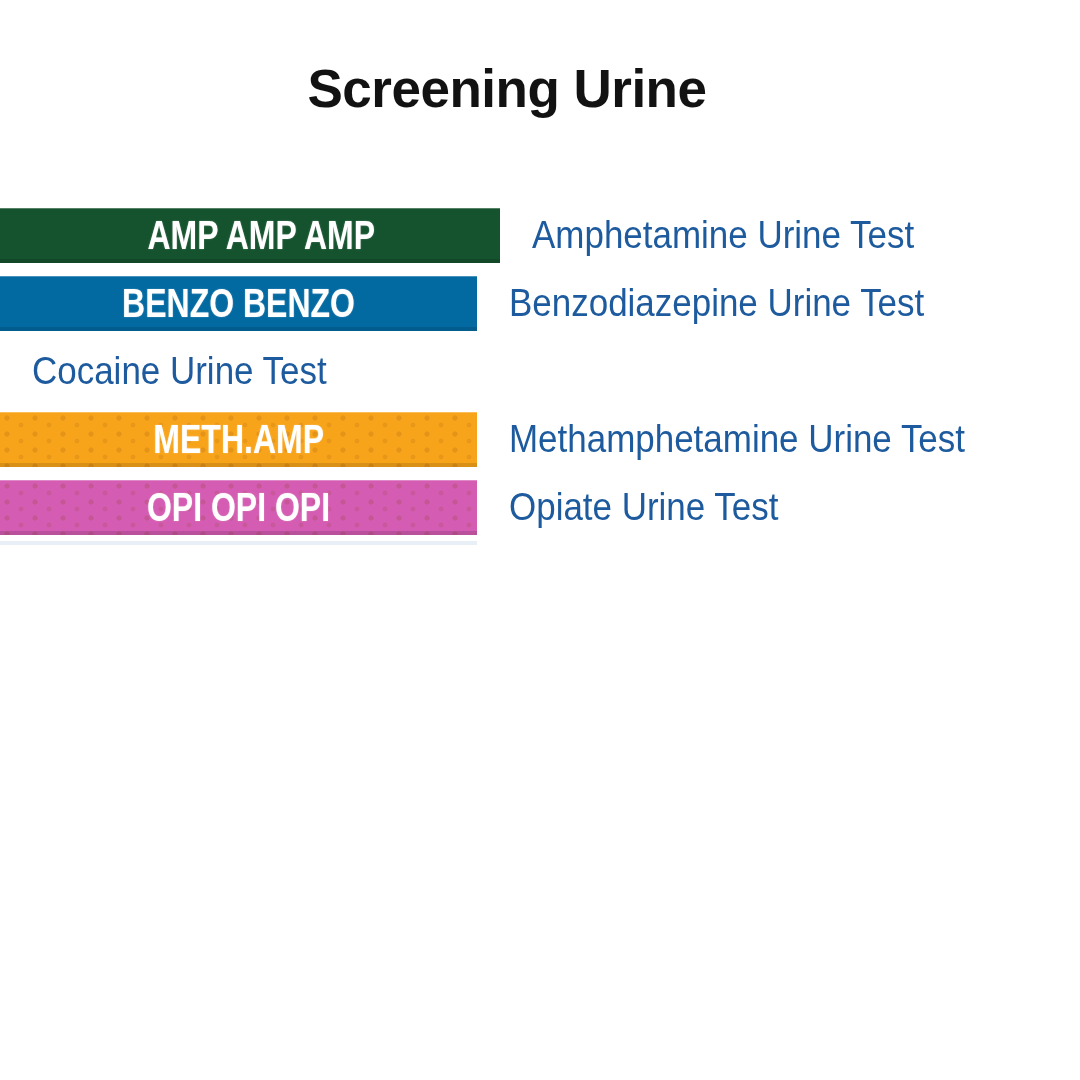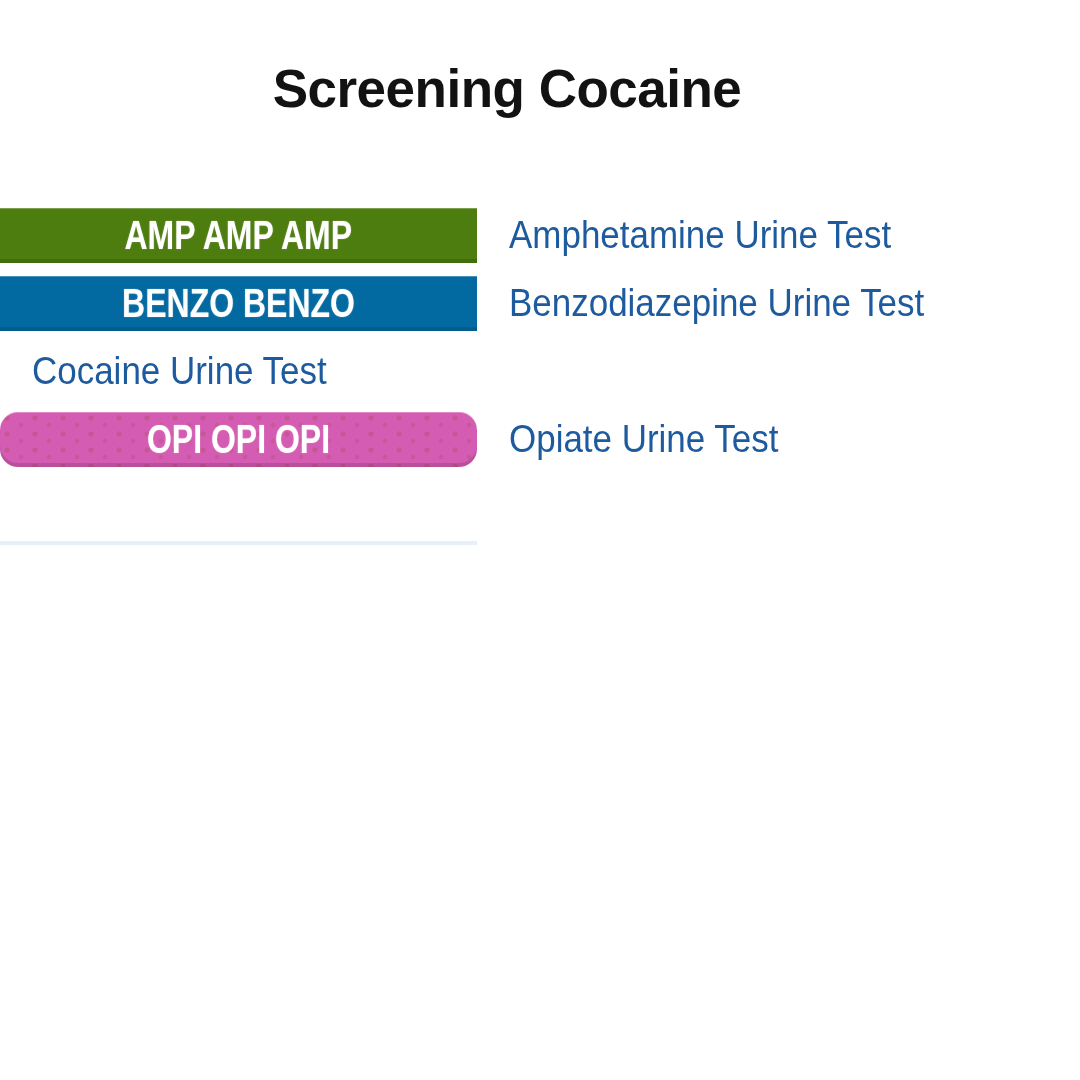--- a/index.html
+++ b/index.html
@@ -76,45 +76,51 @@
     width: 477px;
     height: 4px;
     background: #e9eff6;
   }
 </style>
 </head>
 <body>
 
 <div class="canvas">
 
-  <div class="title" style="color: rgb(18, 18, 18);">Screening Cocaine</div>
+  <div class="title" style="color: rgb(18, 18, 18);">Screening Urine</div>
 
   <div class="rows">
 
     <div class="row">
-      <div class="band" style="background-color: #4d7c0f;">
+      <div class="band" style="background-color: #14532d; padding-left: 23px;">
         <span class="band-code" style="color: rgb(255, 255, 255);">AMP AMP AMP</span>
       </div>
       <div class="test-name" style="color: rgb(29, 91, 158);">Amphetamine Urine Test</div>
     </div>
 
     <div class="row">
       <div class="band" style="background-color: #0369a1;">
         <span class="band-code" style="color: rgb(255, 255, 255);">BENZO BENZO</span>
       </div>
       <div class="test-name" style="color: rgb(29, 91, 158);">Benzodiazepine Urine Test</div>
     </div>
 
     <div class="row">
       <div class="test-name" style="color: rgb(29, 91, 158);">Cocaine Urine Test</div>
     </div>
 
+    <div class="row">
+      <div class="band dotted" style="background-color: rgb(248, 164, 27);">
+        <span class="band-code" style="color: rgb(255, 255, 255);">METH.AMP</span>
+      </div>
+      <div class="test-name" style="color: rgb(29, 91, 158);">Methamphetamine Urine Test</div>
+    </div>
 
     <div class="row">
-      <div class="band dotted" style="background-color: rgb(212, 92, 178); border-radius: 18px;">
+      <div class="band dotted" style="background-color: rgb(212, 92, 178);">
         <span class="band-code" style="color: rgb(255, 255, 255);">OPI OPI OPI</span>
       </div>
       <div class="test-name" style="color: rgb(29, 91, 158);">Opiate Urine Test</div>
     </div>
 
   </div>
 
   <div class="cropped-sliver"></div>
 
 </div>

